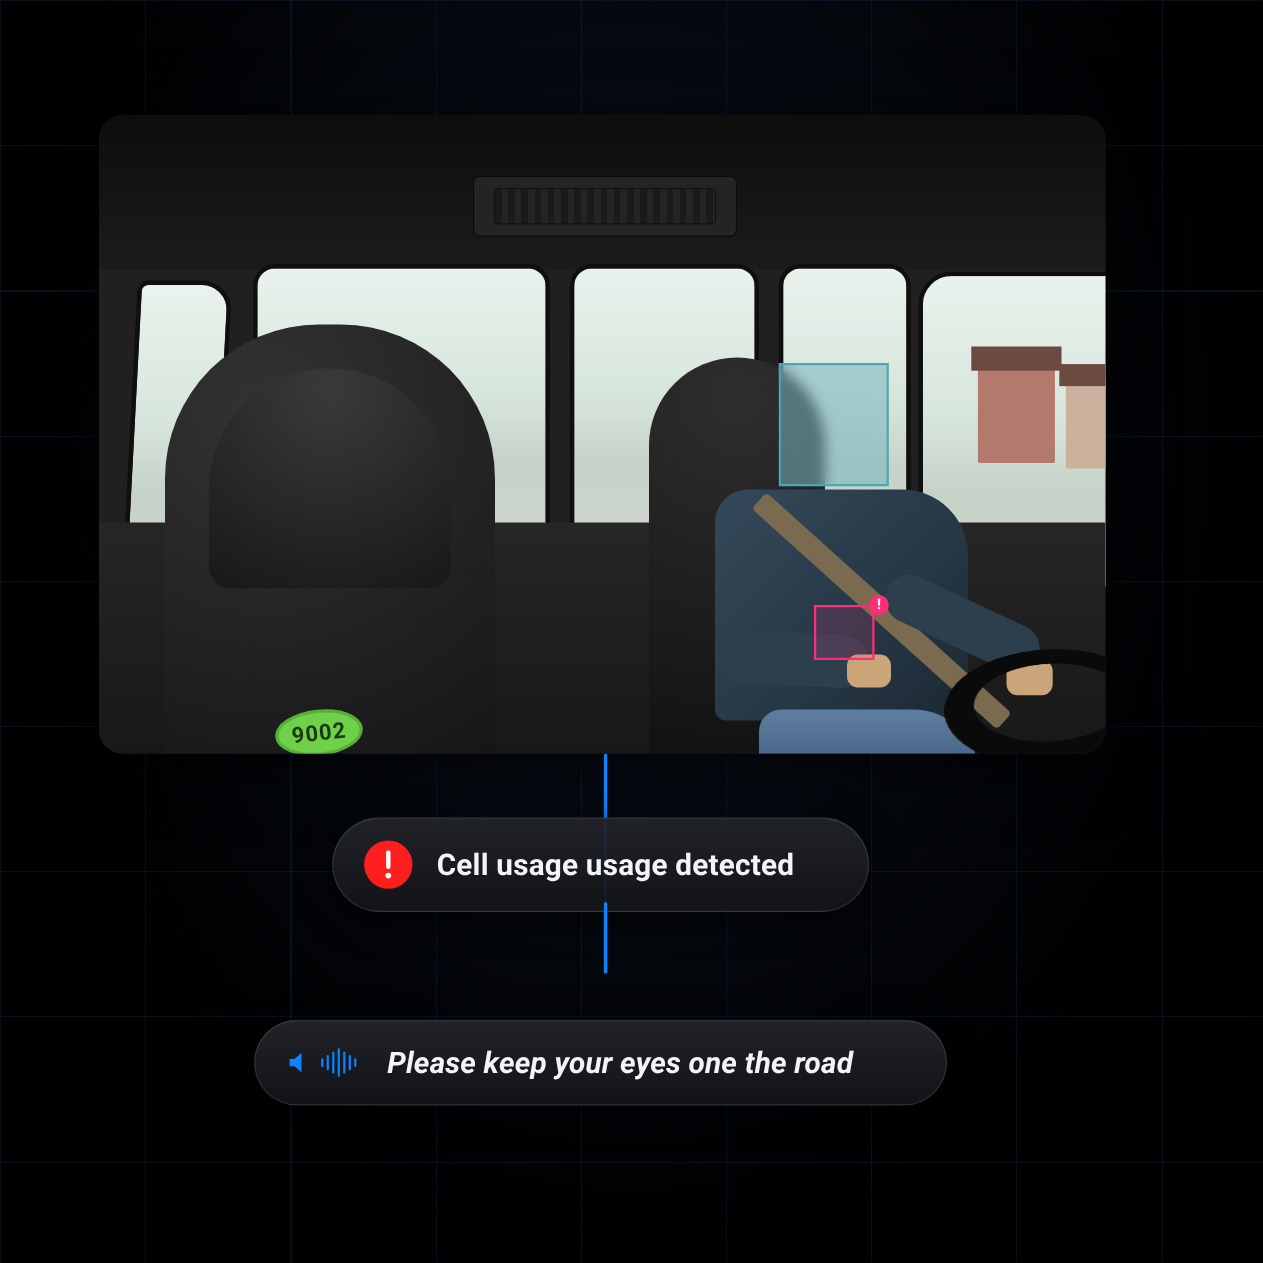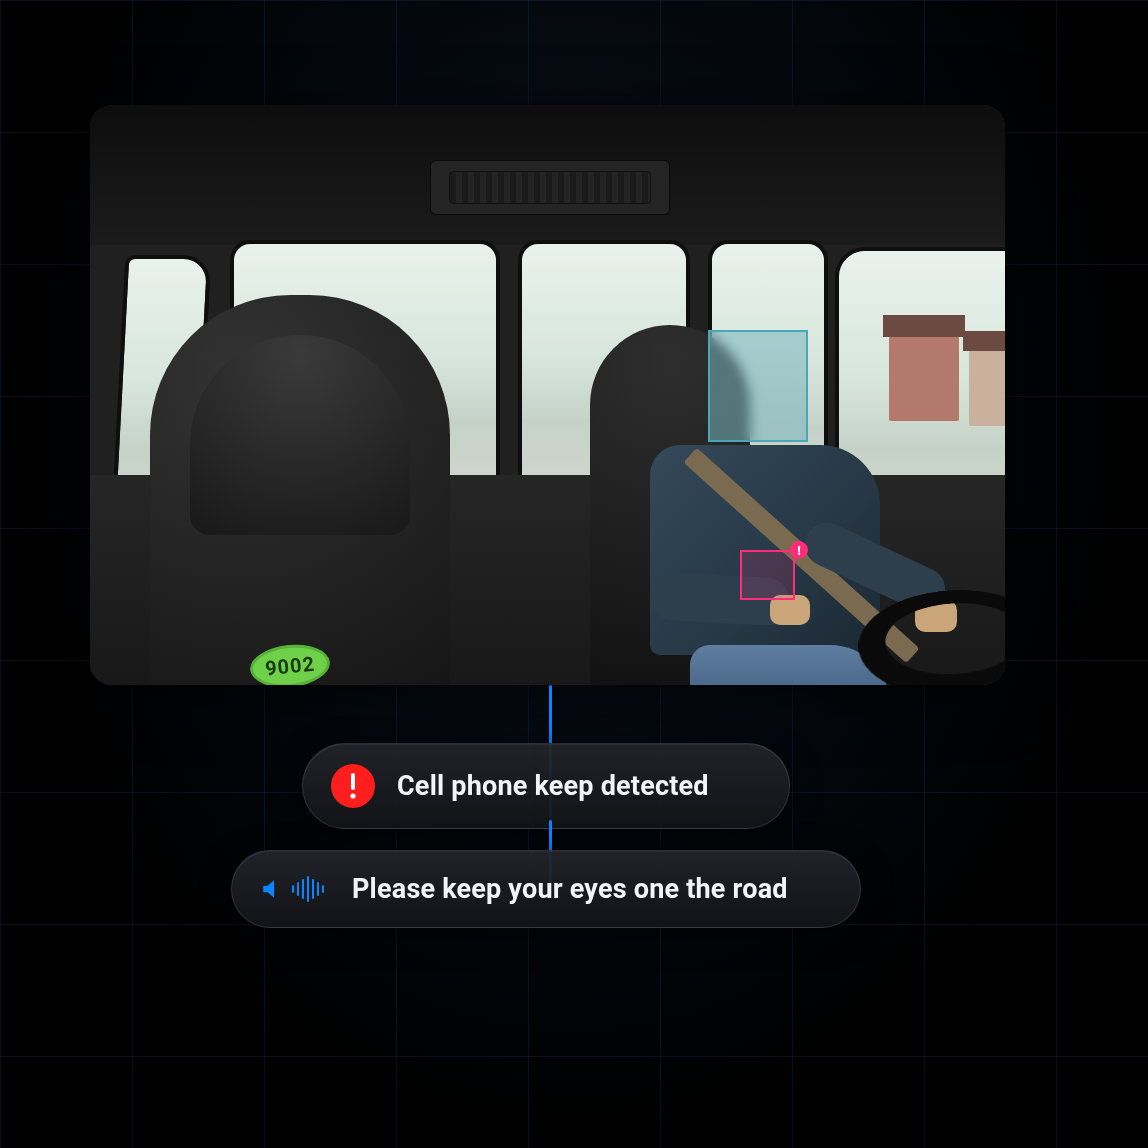--- a/index.html
+++ b/index.html
@@ -179,21 +179,21 @@
     border-radius: 999px;
     background: linear-gradient(180deg, rgba(34,36,42,0.95), rgba(18,20,24,0.95));
     border: 1px solid rgba(120,130,150,0.25);
     box-shadow: 0 8px 30px rgba(0,0,0,0.6), inset 0 1px 0 rgba(255,255,255,0.05);
     color: #f2f4f8;
     font-weight: 700;
     font-size: 27px;
     letter-spacing: 0.2px;
   }
   .pill-1 { left: 302px; top: 743px; min-width: 488px; }
-  .pill-2 { left: 231px; top: 850px; min-width: 630px; }
+  .pill-2 { left: 231px; top: 927px; min-width: 630px; font-style: italic; }
 
   .icon-circle {
     width: 44px; height: 44px; border-radius: 50%;
     display:flex; align-items:center; justify-content:center;
     flex-shrink:0;
   }
   .alert-red { background:#ff1e1e; }
   .alert-red svg { width:8px; height:26px; }
 
   .speaker-icon {
@@ -262,21 +262,21 @@
 
 <div class="connector"></div>
 
 <div class="pill pill-1">
   <div class="icon-circle alert-red">
     <svg viewBox="0 0 8 26">
         <rect x="2" y="0" width="4" height="17" rx="2" fill="#fff"></rect>
         <circle cx="4" cy="23" r="2.6" fill="#fff"></circle>
       </svg>
   </div>
-  <span>Cell phone keep detected</span>
+  <span>Cell usage usage detected</span>
 </div>
 
 <div class="connector seg2"></div>
 
 <div class="pill pill-2">
   <div class="speaker-icon">
     <svg class="spk" viewBox="0 0 24 24">
         <path d="M3 9v6h4l6 5V4L7 9H3z"></path>
       </svg>
     <div class="wave-bars">

